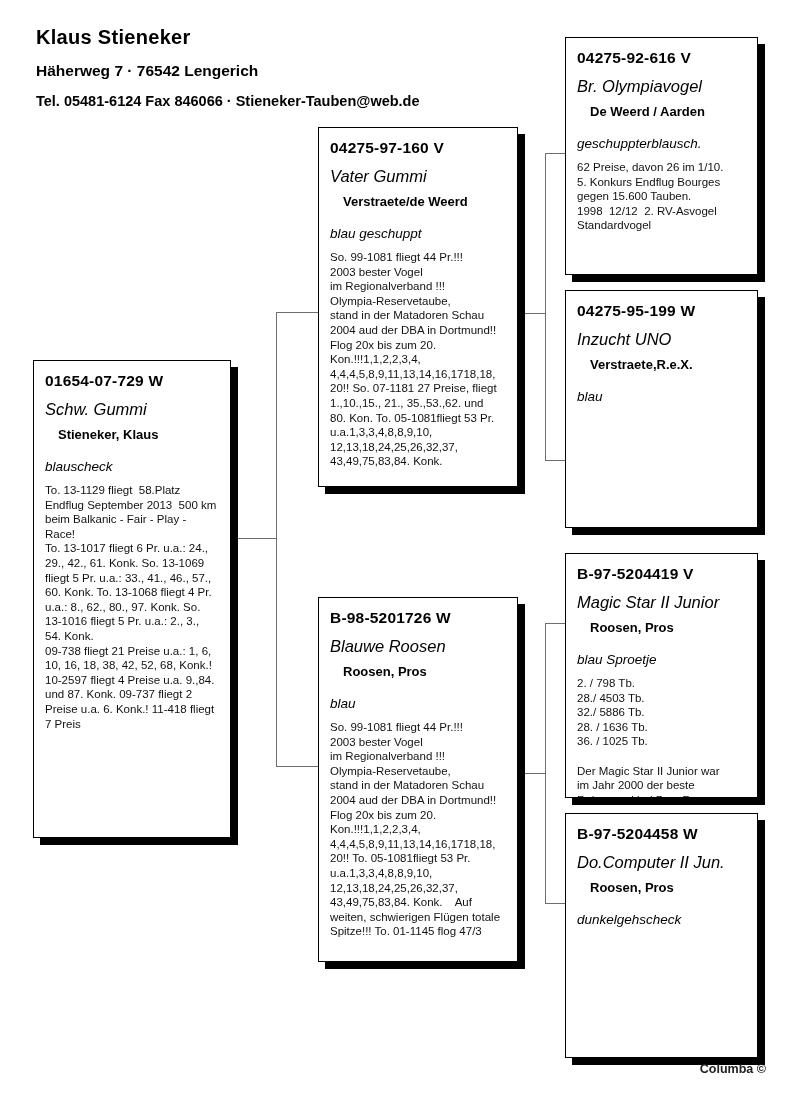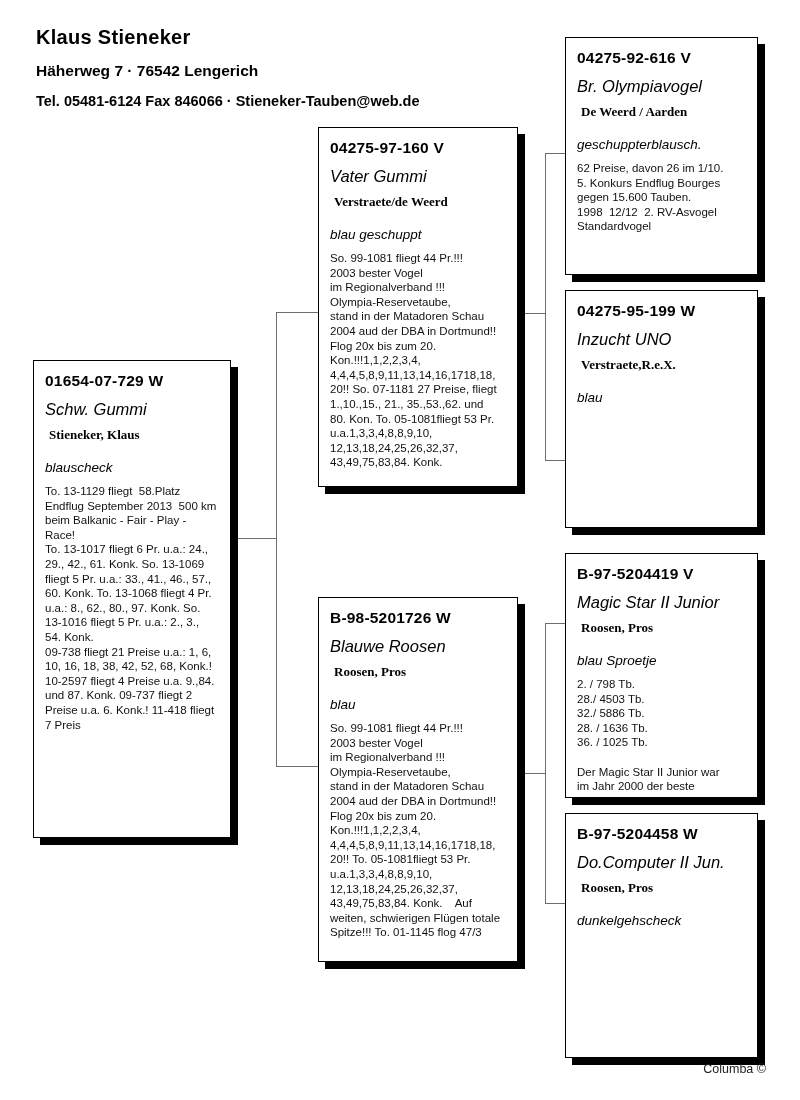--- a/index.html
+++ b/index.html
@@ -56,22 +56,21 @@
   }
   .pbox .pname {
     font-size: 16.5px;
     font-weight: normal;
     font-style: italic;
     margin: 0 0 8px 0;
   }
   .pbox .breeder {
     font-size: 13px;
     font-weight: bold;
-    margin: 0 0 17px 4px;
-    font-family: Liberation Serif, serif;
+    margin: 0 0 17px 13px;
   }
   .pbox .pcolor {
     font-size: 13.5px;
     font-style: italic;
     margin: 0 0 9px 0;
   }
   .pbox .notes {
     font-size: 11.5px;
     line-height: 14.6px;
     white-space: pre-wrap;
@@ -110,20 +109,21 @@
   .c3-bot  { left: 545px; top: 903px; width: 20px; }
 
   
   .credit {
     position: absolute;
     left: 630px; top: 1062px;
     width: 136px;
     text-align: right;
     font-size: 12.5px;
     color: #222222;
+    font-weight: bold;
   }
 </style>
 </head>
 <body>
 
 <div class="page">
 
   <div class="owner-name">Klaus Stieneker</div>
   <div class="owner-address">Häherweg 7  ·  76542 Lengerich</div>
   <div class="owner-contact">Tel. 05481-6124   Fax 846066  ·  Stieneker-Tauben@web.de</div>

